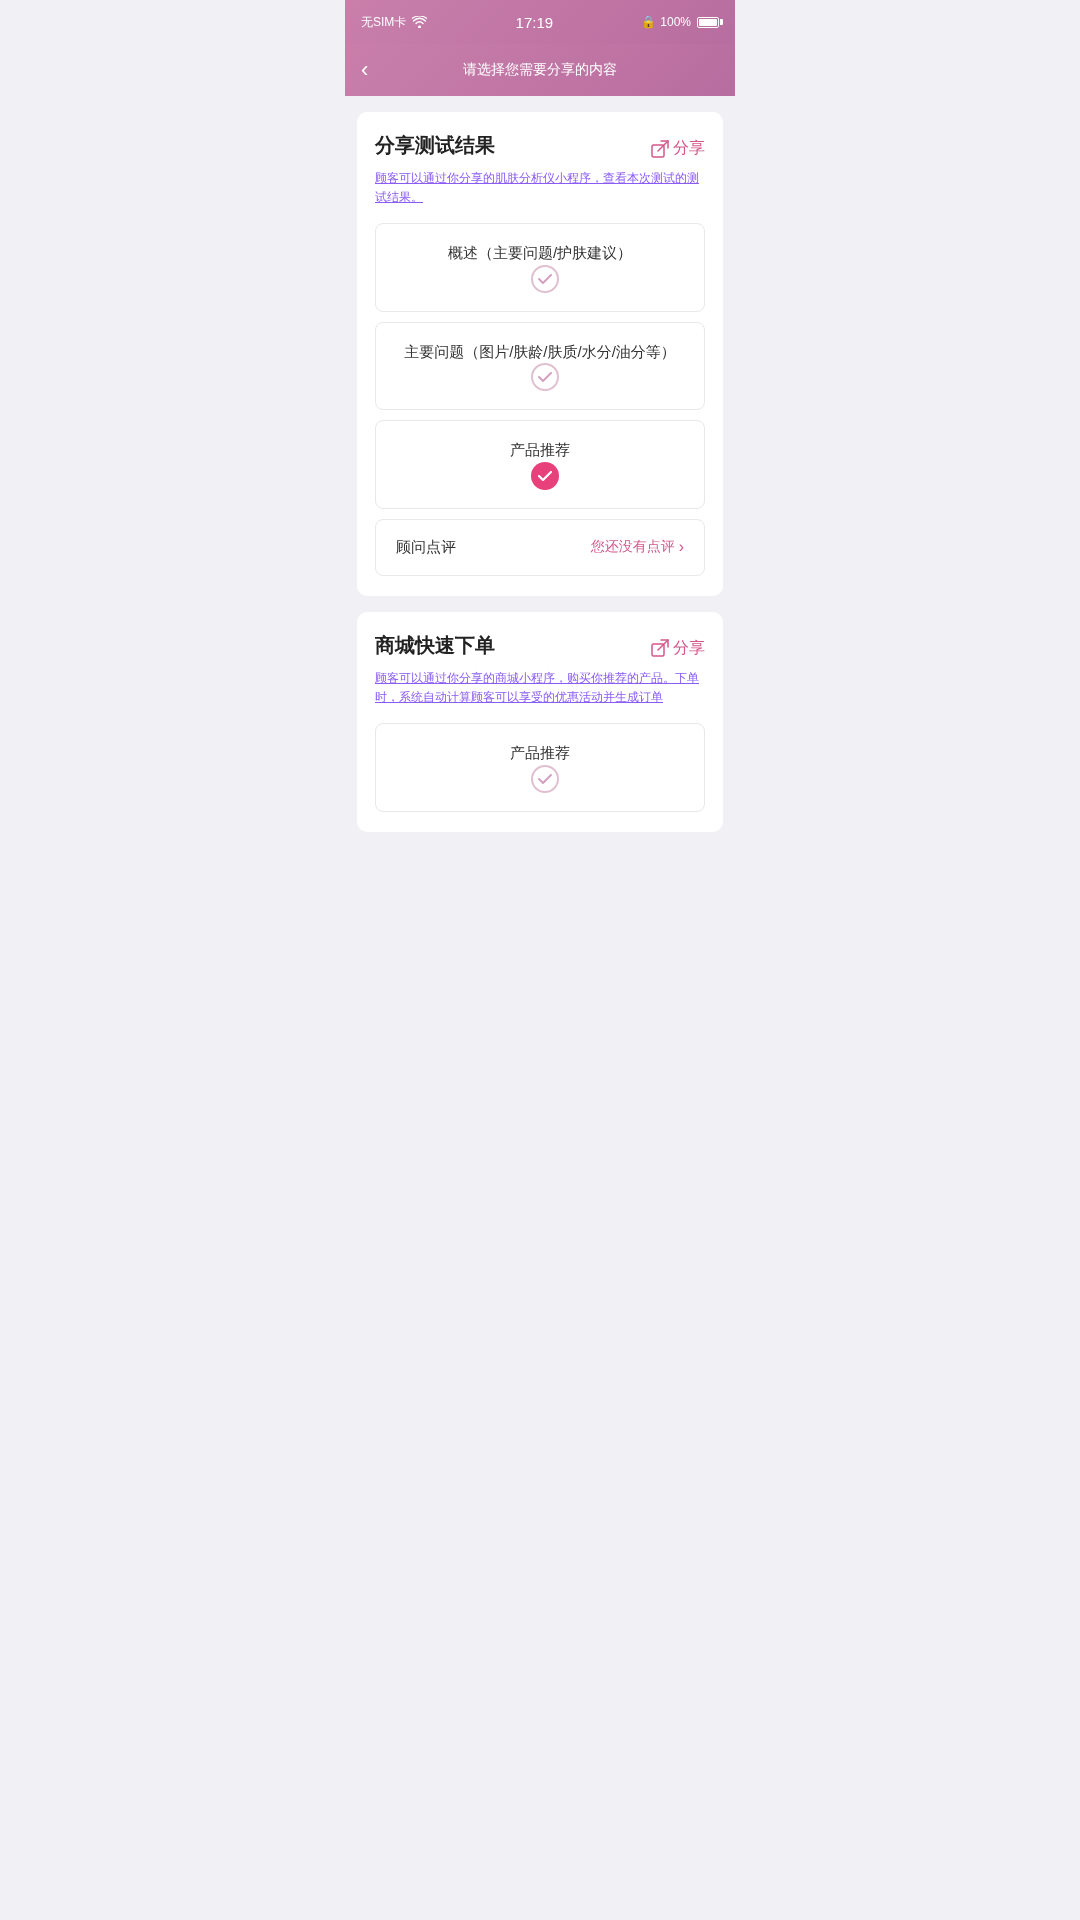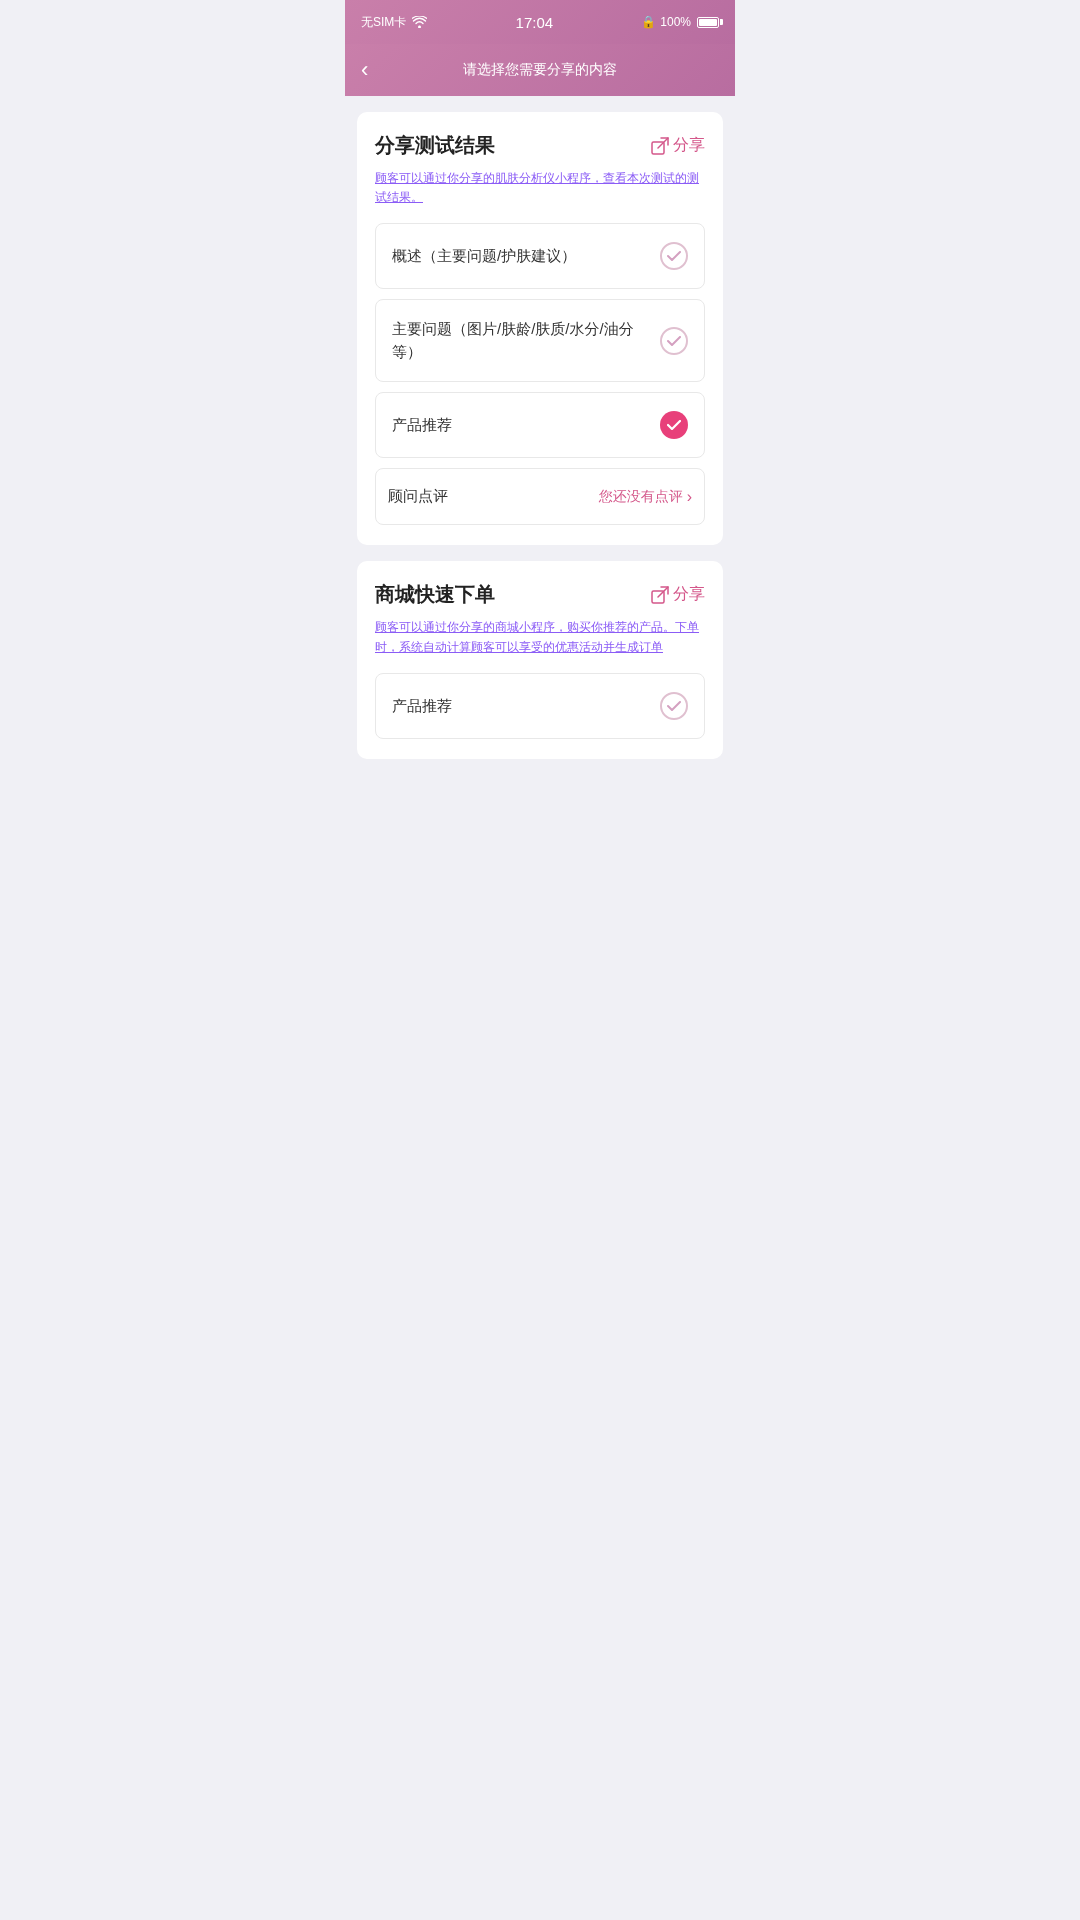--- a/index.html
+++ b/index.html
@@ -89,21 +89,21 @@
 
     
     .card {
       background: white;
       border-radius: 10px;
       padding: 20px 18px;
     }
 
     .card-header {
       display: flex;
-      align-items: center;
+      align-items: flex-end;
       justify-content: space-between;
       margin-bottom: 10px;
     }
     .card-title {
       font-size: 20px;
       font-weight: 700;
       color: #222;
     }
     .share-btn {
       display: flex;
@@ -134,20 +134,21 @@
 
     .option-row {
       border: 1px solid #e8e8e8;
       border-radius: 8px;
       padding: 18px 16px;
       display: flex;
       align-items: center;
       justify-content: space-between;
       cursor: pointer;
       background: white;
+      flex-direction: column;
     }
 
     .option-label {
       font-size: 15px;
       color: #333;
       line-height: 1.5;
       flex: 1;
     }
 
     
@@ -168,21 +169,21 @@
     .check-circle.checked-full {
       background: #e8407a;
       border: none;
     }
     .check-circle.checked-full svg path { stroke: white; }
 
     
     .advisor-row {
       border: 1px solid #e8e8e8;
       border-radius: 8px;
-      padding: 18px 12px;
+      padding: 18px 20px;
       display: flex;
       align-items: center;
       justify-content: space-between;
       cursor: pointer;
       background: white;
     }
     .advisor-label {
       font-size: 15px;
       color: #333;
     }
@@ -204,21 +205,21 @@
 <div class="status-bar">
   <div class="status-bar-left">
     <span>无SIM卡</span>
     <svg width="15" height="12" viewBox="0 0 15 12" fill="none">
       <path d="M7.5 9.5 C8.3 9.5 9 10.2 9 11 C9 11.8 8.3 12.5 7.5 12.5 C6.7 12.5 6 11.8 6 11 C6 10.2 6.7 9.5 7.5 9.5Z" fill="white"></path>
       <path d="M4 7.5 C5.1 6.4 6.2 5.8 7.5 5.8 C8.8 5.8 9.9 6.4 11 7.5" stroke="white" stroke-width="1.4" fill="none" stroke-linecap="round"></path>
       <path d="M1.5 5C3.2 3.2 5.2 2.2 7.5 2.2C9.8 2.2 11.8 3.2 13.5 5" stroke="white" stroke-width="1.4" fill="none" stroke-linecap="round"></path>
       <path d="M0 2.5C2.2 0.9 4.7 0 7.5 0C10.3 0 12.8 0.9 15 2.5" stroke="white" stroke-width="1.2" fill="none" stroke-linecap="round"></path>
     </svg>
   </div>
-  <div class="status-bar-center">17:04</div>
+  <div class="status-bar-center">17:19</div>
   <div class="status-bar-right">
     <span>🔒</span>
     <span>100%</span>
     <span class="battery-icon"></span>
   </div>
 </div>
 
 <div class="nav-bar">
   <span class="nav-back">‹</span>
   <span class="nav-title">请选择您需要分享的内容</span>

